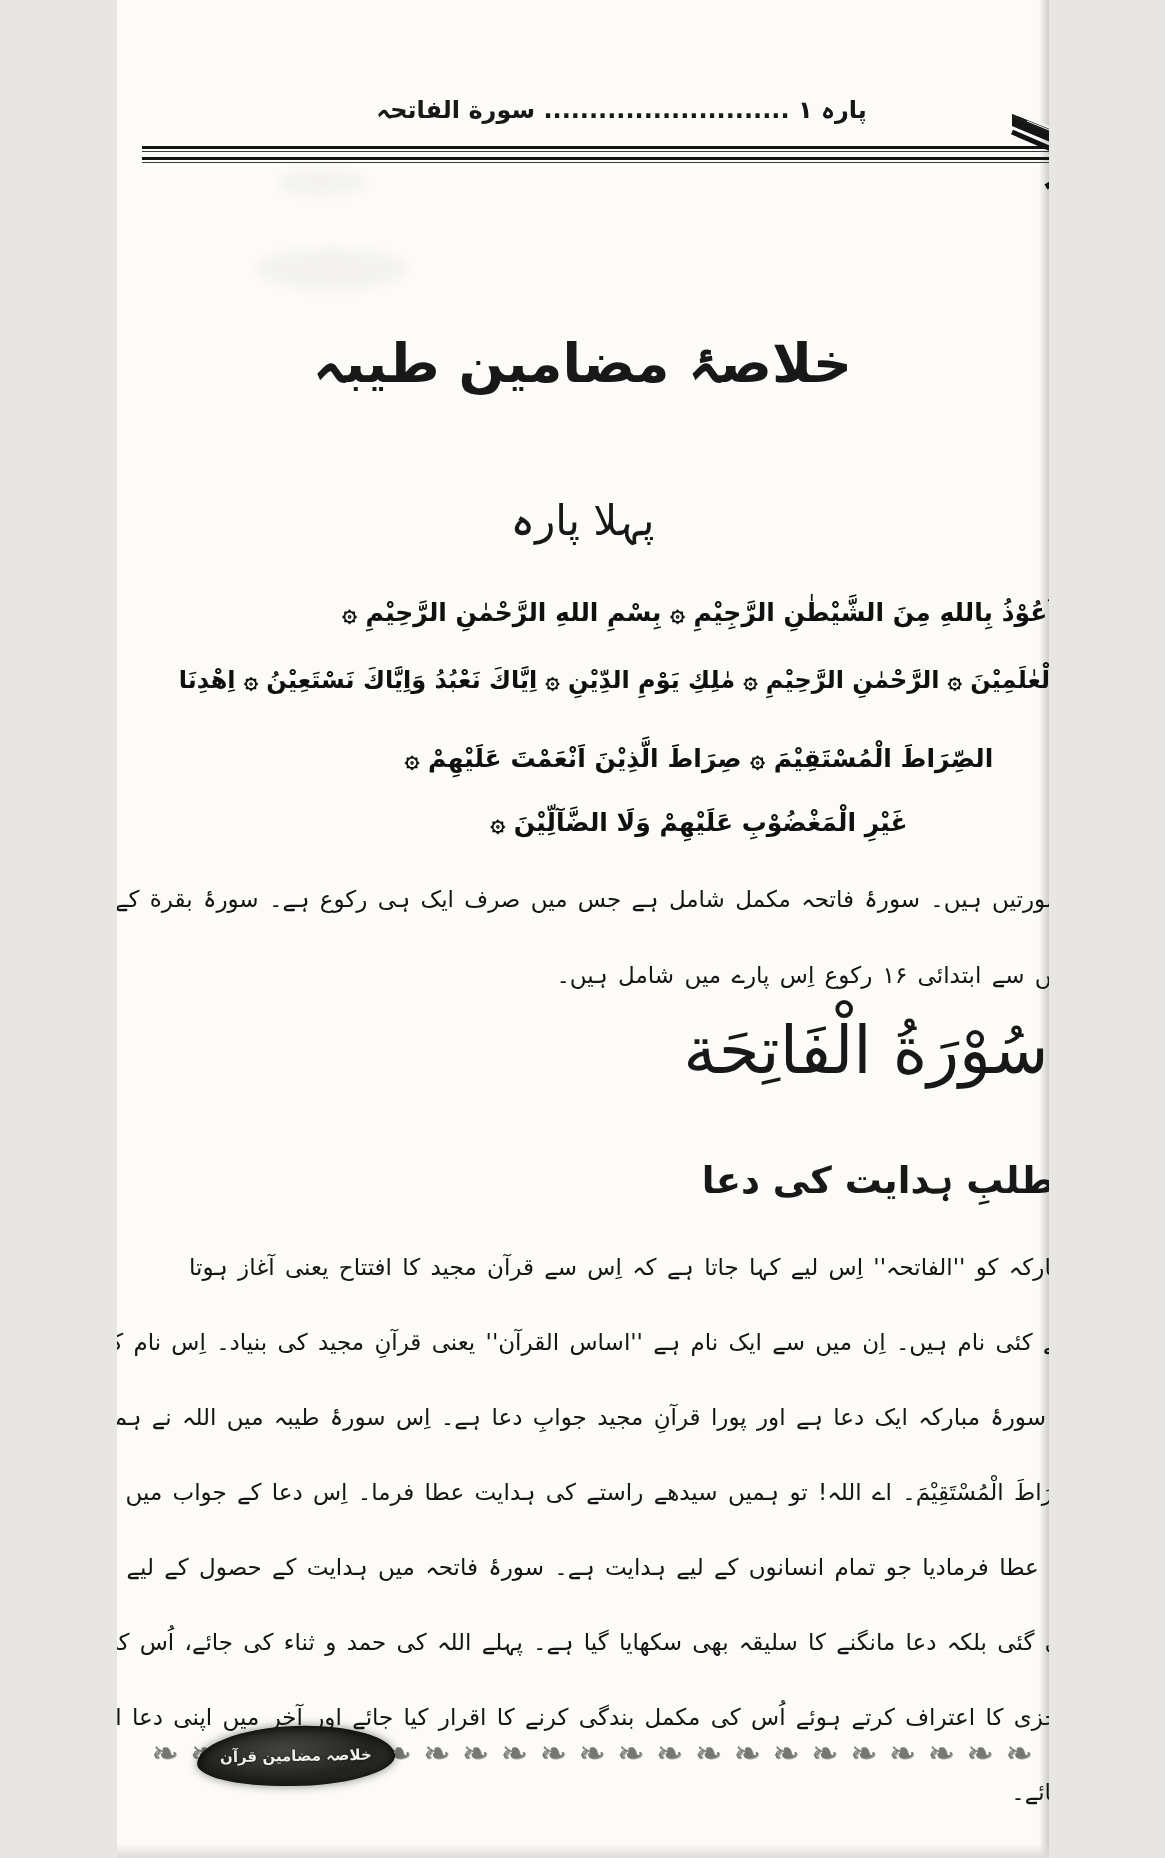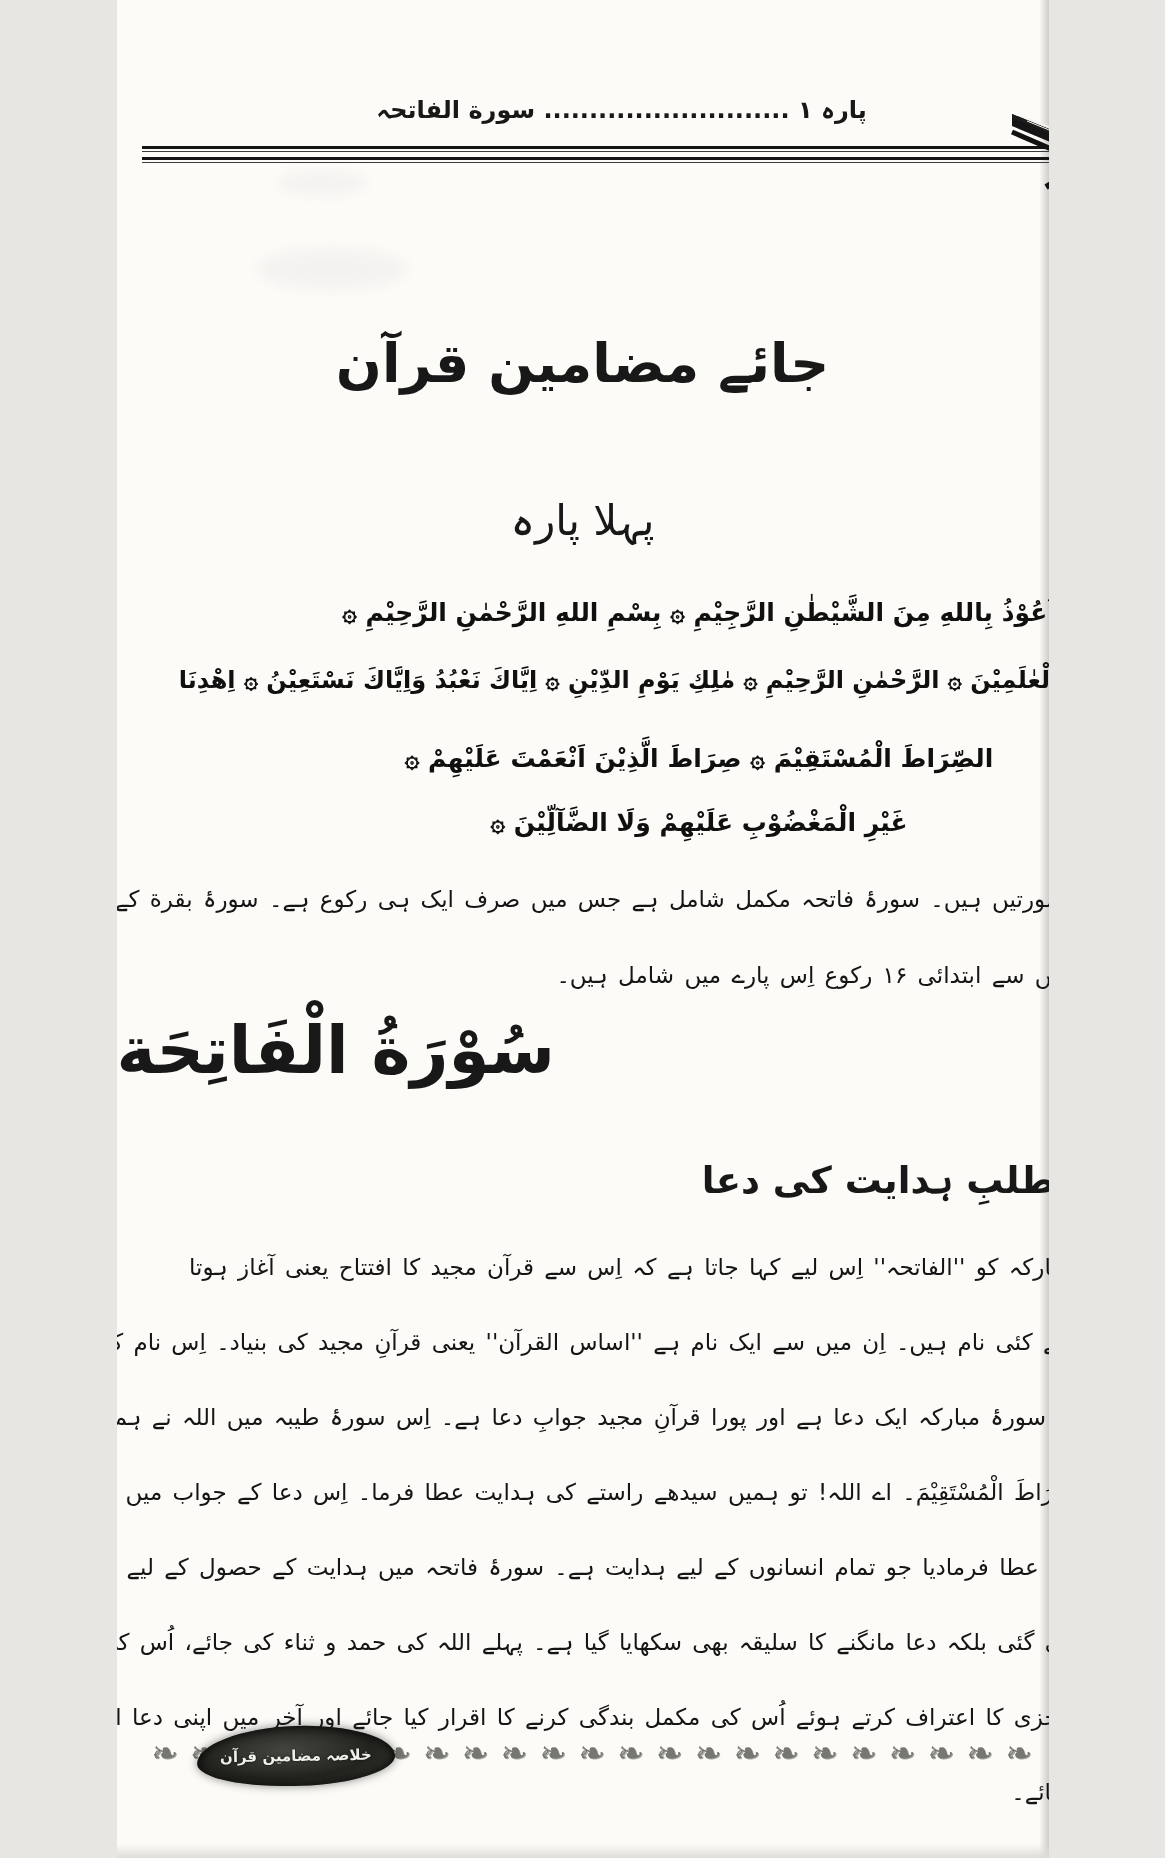--- a/index.html
+++ b/index.html
@@ -38,21 +38,21 @@
   .main-title{
     position:absolute;top:332px;left:0;width:100%;
     text-align:center;font-size:54px;font-weight:bold;direction:rtl;margin:0;
   }
   .part-title{
     position:absolute;top:496px;left:0;width:100%;
     text-align:center;font-size:42px;font-weight:normal;direction:rtl;margin:0;
   }
   .surah-title{
     position:absolute;top:1012px;left:0;width:100%;
-    text-align:left;font-size:66px;font-weight:bold;direction:rtl;margin:0;
+    text-align:right;font-size:66px;font-weight:normal;direction:rtl;margin:0;
   }
   .surah-subtitle{
     position:absolute;top:1152px;left:0;width:100%;
     text-align:right;font-size:37px;font-weight:bold;direction:rtl;margin:7px;
   }
 
   
   .arabic{
     position:absolute;left:35px;width:1095px;
     direction:rtl;text-align:center;white-space:nowrap;
@@ -131,21 +131,21 @@
 
       <polyline points="10,52 89,86 168,52" fill="none" stroke="#121212" stroke-width="5"></polyline>
 
       <polygon points="10,34 89,66 168,34 168,46 89,79 10,46" fill="#151515"></polygon>
       <polygon points="10,34 89,66 168,34 168,38 89,70 10,38" fill="#1d1d1d"></polygon>
       <polyline points="19,36 89,64 159,36" fill="none" stroke="#f5f4f0" stroke-width="1.6"></polyline>
       <polyline points="25,41 89,67 153,41" fill="none" stroke="#f5f4f0" stroke-width="1"></polyline>
     </svg>
   </div>
 
-  <h1 class="main-title">جائے مضامین قرآن</h1>
+  <h1 class="main-title">خلاصۂ مضامین طیبہ</h1>
   <h2 class="part-title">پہلا پارہ</h2>
 
   <div class="arabic arabic-1">اَعُوْذُ بِاللهِ مِنَ الشَّيْطٰنِ الرَّجِيْمِ ۞ بِسْمِ اللهِ الرَّحْمٰنِ الرَّحِيْمِ ۞</div>
   <div class="arabic arabic-2">اَلْحَمْدُ لِلّٰهِ رَبِّ الْعٰلَمِيْنَ ۞ الرَّحْمٰنِ الرَّحِيْمِ ۞ مٰلِكِ يَوْمِ الدِّيْنِ ۞ اِيَّاكَ نَعْبُدُ وَاِيَّاكَ نَسْتَعِيْنُ ۞ اِهْدِنَا</div>
   <div class="arabic arabic-4">غَيْرِ الْمَغْضُوْبِ عَلَيْهِمْ وَلَا الضَّآلِّيْنَ ۞</div>
   <div class="arabic arabic-3">الصِّرَاطَ الْمُسْتَقِيْمَ ۞ صِرَاطَ الَّذِيْنَ اَنْعَمْتَ عَلَيْهِمْ ۞</div>
 
   <p class="urdu-line intro-1">پہلے پارے میں دو سورتیں ہیں۔ سورۂ فاتحہ مکمل شامل ہے جس میں صرف ایک ہی رکوع ہے۔ سورۂ بقرة کے ۴۰</p>
   <p class="urdu-line intro-2">میں سے ابتدائی ۱۶ رکوع اِس پارے میں شامل ہیں۔</p>
 

